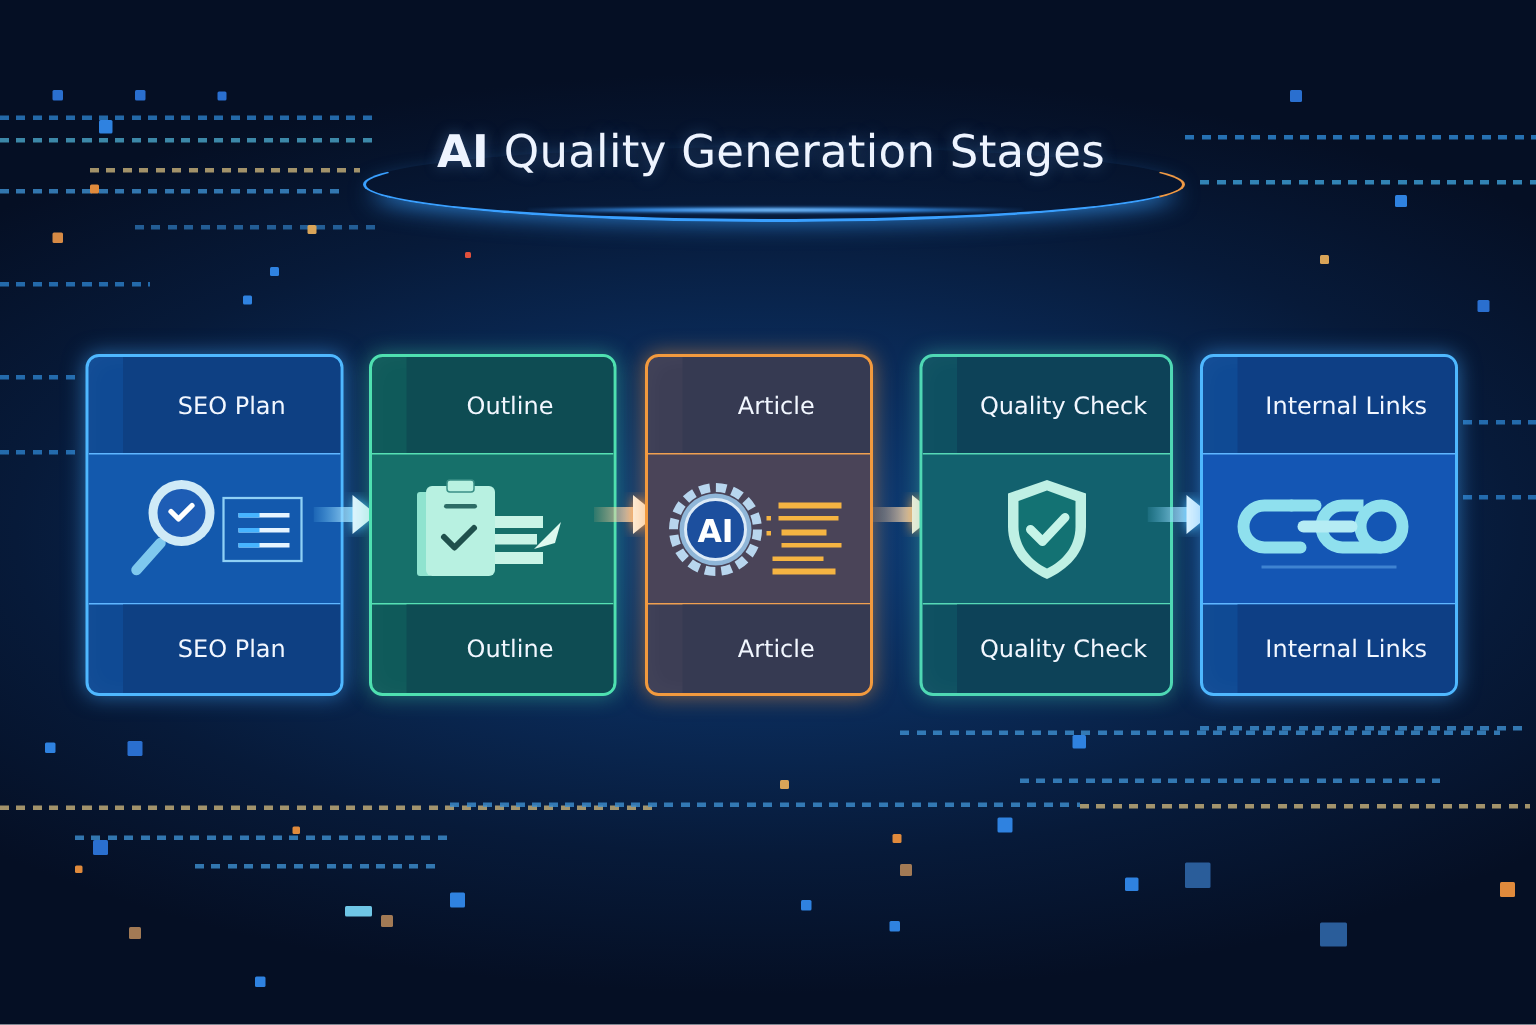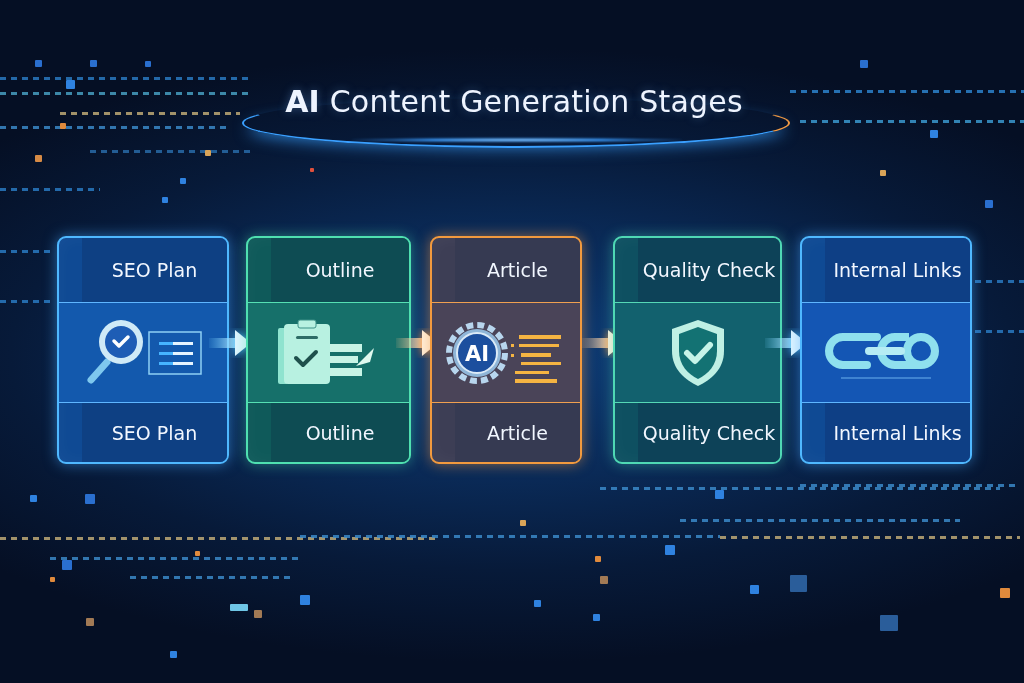--- a/index.html
+++ b/index.html
@@ -38,21 +38,21 @@
 
   .card {
     position: absolute; top: 236px; height: 228px; box-sizing: border-box;
     border-radius: 9px; border: 2px solid var(--bd);
     box-shadow: 0 0 14px var(--glow), inset 0 0 18px rgba(255,255,255,0.04);
     background: var(--bg);
     overflow: hidden;
   }
   .card .head, .card .foot {
     position: absolute; left: 0; right: 0; display: flex; align-items: center; justify-content: center;
-    color: #f2f7ff; font-size: 19px; white-space: nowrap; margin-left: 23px;
+    color: #f2f7ff; font-size: 16px; white-space: nowrap; margin-left: 23px;
   }
   .card .head { top: 0; height: 64px; background: var(--hd); }
   .card .foot { bottom: 0; height: 59px; background: var(--hd); }
   .card .mid {
     position: absolute; left: 0; right: 0; top: 64px; bottom: 59px;
     border-top: 1.5px solid var(--ln); border-bottom: 1.5px solid var(--ln);
     display: flex; align-items: center; justify-content: center;
     background: var(--md);
   }
 
@@ -115,21 +115,21 @@
   <div class="px" style="left:880px;top:615px;width:18px;height:16px;background:#2a5d9a;"></div>
   <div class="px" style="left:600px;top:576px;width:8px;height:8px;background:#a27a55;"></div>
   <div class="px" style="left:1000px;top:588px;width:10px;height:10px;background:#e08a3c;"></div>
   <div class="px" style="left:534px;top:600px;width:7px;height:7px;background:#2f82e0;"></div>
   <div class="px" style="left:593px;top:614px;width:7px;height:7px;background:#2f82e0;"></div>
 </div>
 
 <div class="title-wrap">
   <div class="title-ring"></div>
   <div class="title-glow"></div>
-  <div class="title"><span class="ai">AI</span><span> Content Generation Stages</span></div>
+  <div class="title"><span class="ai">AI</span><span> Quality Generation Stages</span></div>
 </div>
 
 <div class="card" style="left:57px; width:172px; --bd:#4fb8ff; --glow:rgba(70,170,255,0.55); --bg:#0f4a94; --hd:#0e4083; --md:#1359ad; --ln:#5fb6ff;">
   <div class="head">SEO Plan</div>
   <div class="mid">
     <svg width="120" height="70" viewBox="0 0 120 70">
       <rect x="66" y="14" width="52" height="42" fill="none" stroke="#8fd0f5" stroke-width="1.5"></rect>
       <rect x="76" y="24" width="34" height="3" fill="#e6f4ff"></rect>
       <rect x="76" y="34" width="34" height="3" fill="#e6f4ff"></rect>
       <rect x="76" y="44" width="34" height="3" fill="#e6f4ff"></rect>

